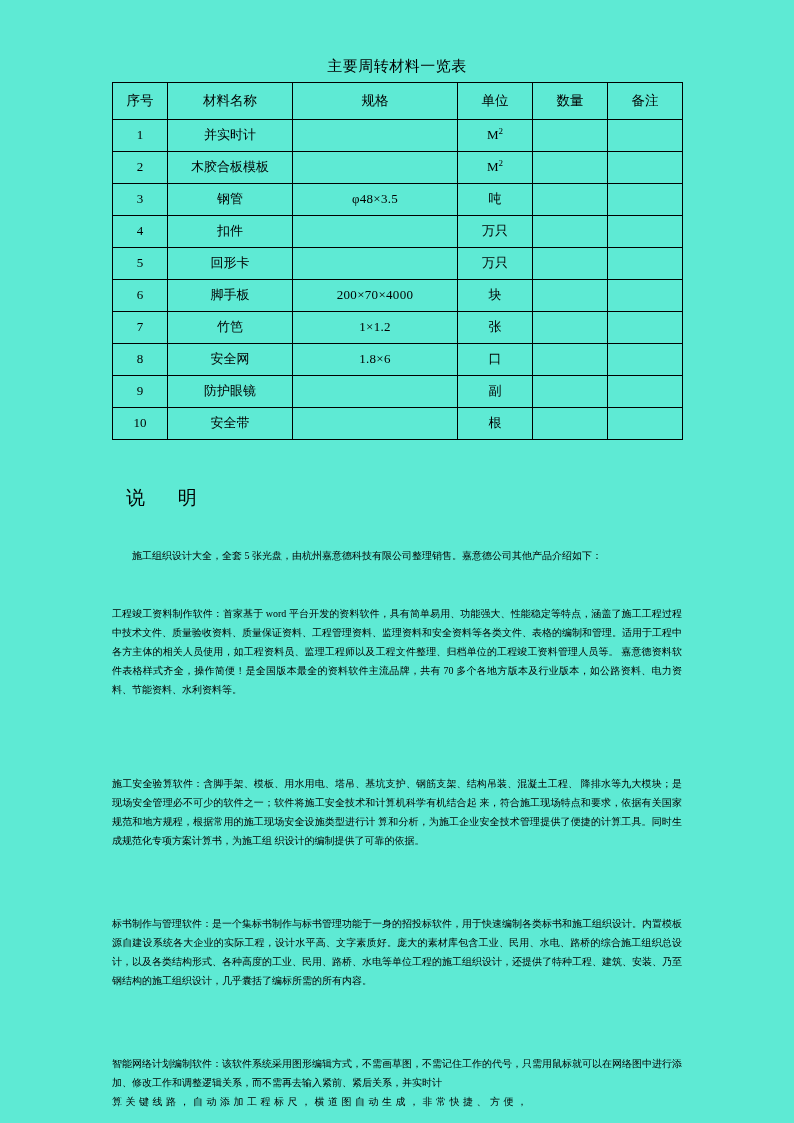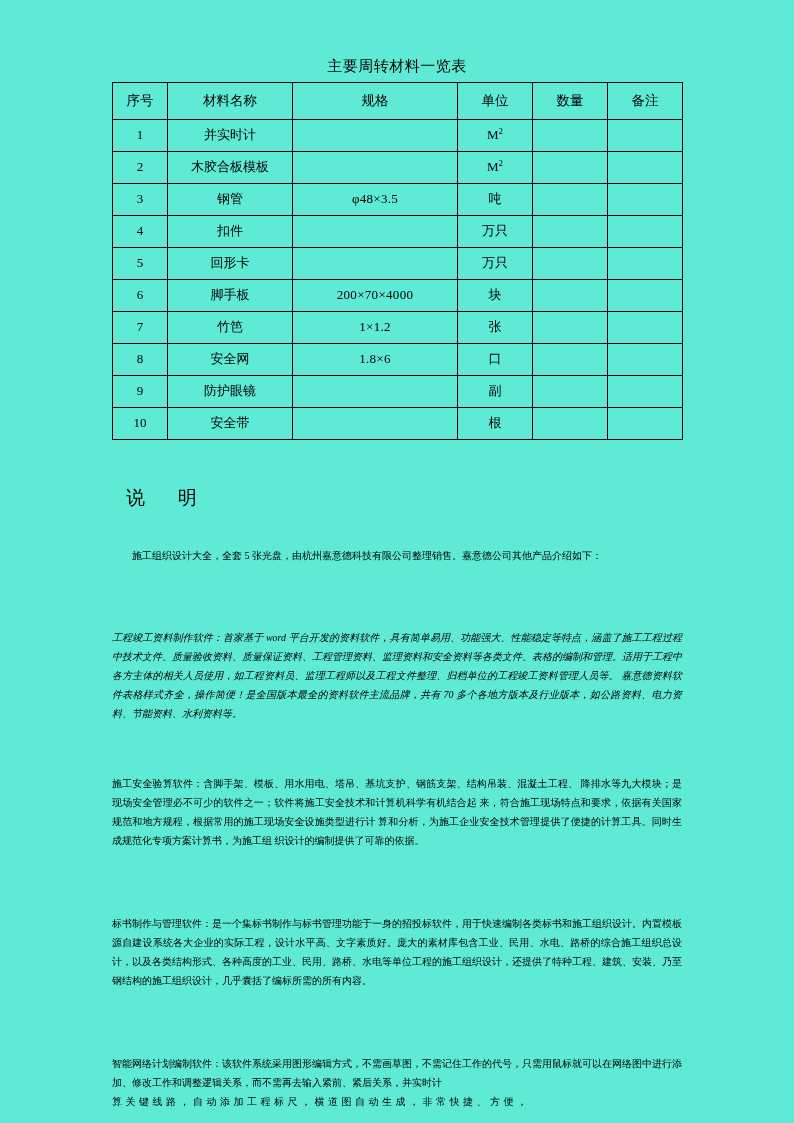--- a/index.html
+++ b/index.html
@@ -99,21 +99,21 @@
   .body-block p {
     margin: 0;
   }
   .indent2 { text-indent: 2em; }
   .lastline-spread {
     display: block;
     letter-spacing: 0.5px;
   }
 
   .p-intro    { top: 498px; }
-  .p-prod1    { top: 580px; font-style: italic; }
+  .p-prod1    { top: 556px; }
   .p-prod2    { top: 726px; }
   .p-prod3    { top: 866px; }
   .p-prod4    { top: 1006px; }
 </style>
 </head>
 <body>
 
 <div class="page">
 
   <div class="table-title">主要周转材料一览表</div>

